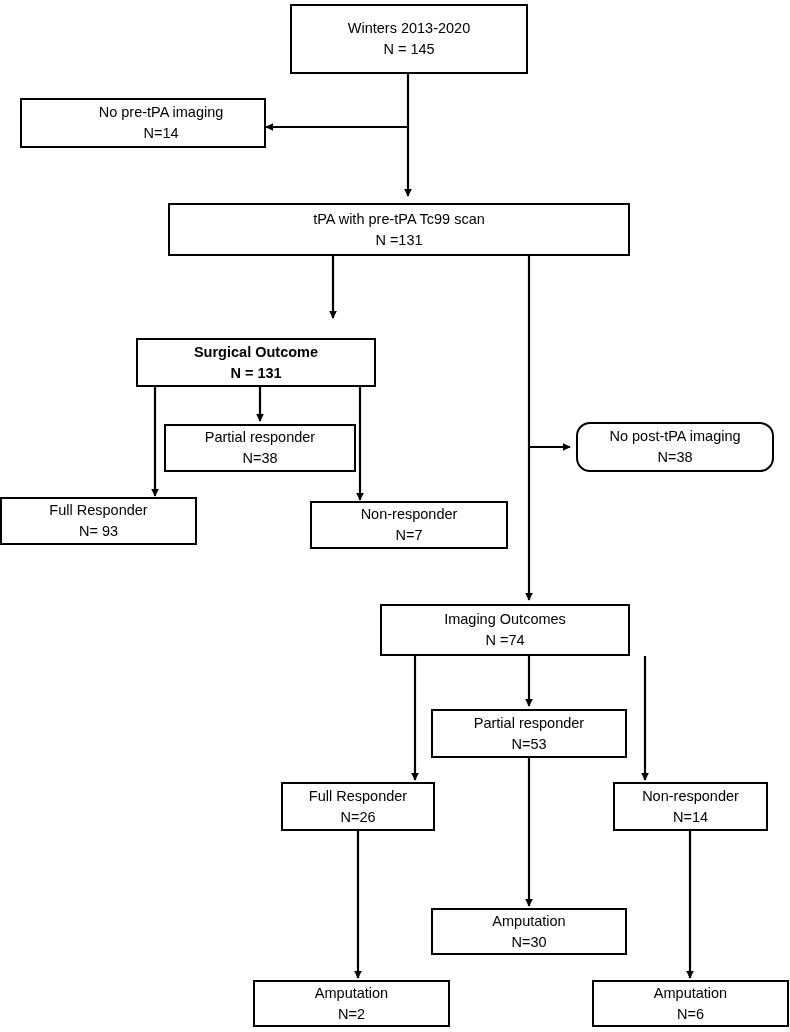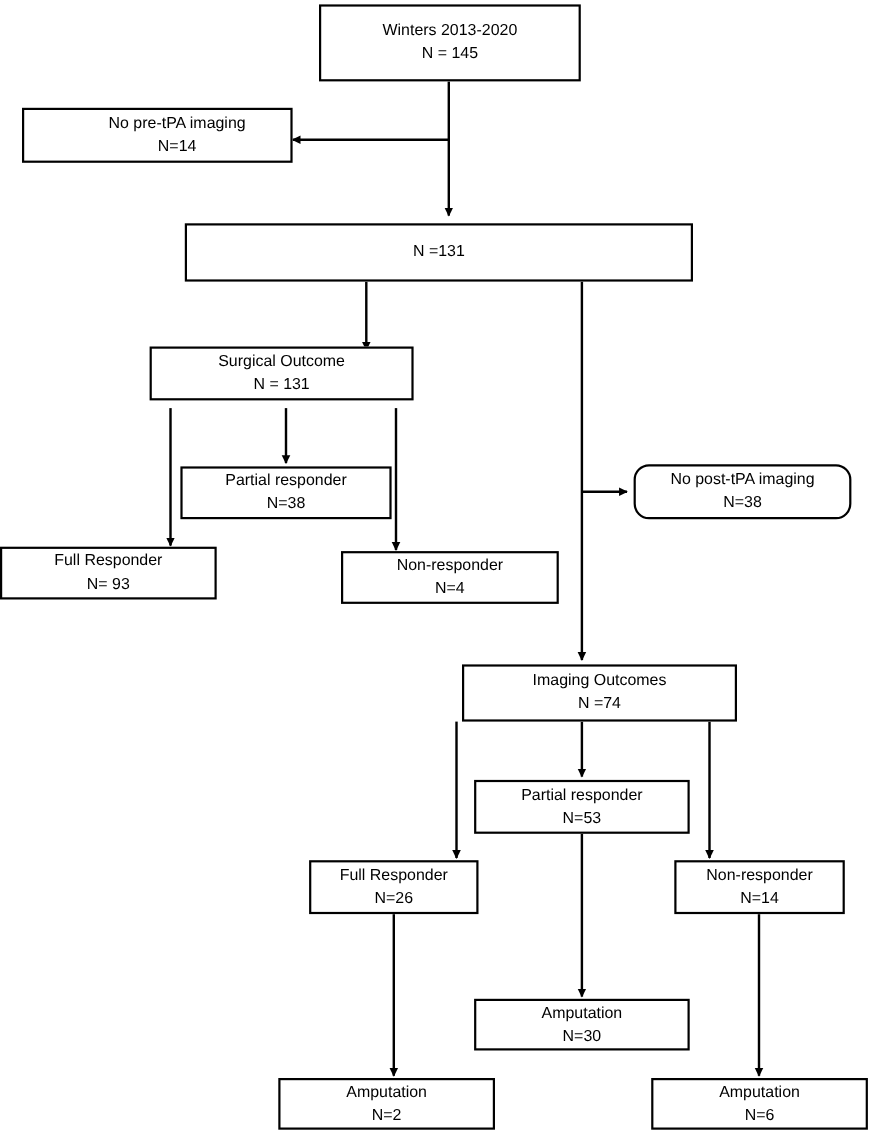--- a/index.html
+++ b/index.html
@@ -88,49 +88,50 @@
     <span class="node-line">Winters 2013-2020</span>
     <span class="node-line">N = 145</span>
   </div>
 
   <div class="node-box" style="left:20px; top:98px; width:246px; height:50px;padding-left:36px;">
     <span class="node-line">No pre-tPA imaging</span>
     <span class="node-line">N=14</span>
   </div>
 
   <div class="node-box" style="left:168px; top:203px; width:462px; height:53px;">
+    <span class="node-line">tPA with pre-tPA Tc99 scan</span>
     <span class="node-line">N =131</span>
   </div>
 
-  <div class="node-box" style="left:136px; top:315px; width:240px; height:49px;">
+  <div class="node-box" style="left:136px; top:338px; width:240px; height:49px;font-weight:bold;">
     <span class="node-line">Surgical Outcome</span>
     <span class="node-line">N = 131</span>
   </div>
 
   <div class="node-box" style="left:164px; top:424px; width:192px; height:48px;">
     <span class="node-line">Partial responder</span>
     <span class="node-line">N=38</span>
   </div>
 
   <div class="node-box" style="left:0px; top:497px; width:197px; height:48px;">
     <span class="node-line">Full Responder</span>
     <span class="node-line">N= 93</span>
   </div>
 
   <div class="node-box" style="left:310px; top:501px; width:198px; height:48px;">
     <span class="node-line">Non-responder</span>
-    <span class="node-line">N=4</span>
+    <span class="node-line">N=7</span>
   </div>
 
   <div class="node-box" style="left:576px; top:422px; width:198px; height:50px;border-radius:14px;">
     <span class="node-line">No post-tPA imaging</span>
     <span class="node-line">N=38</span>
   </div>
 
-  <div class="node-box" style="left:420px; top:604px; width:250px; height:52px;">
+  <div class="node-box" style="left:380px; top:604px; width:250px; height:52px;">
     <span class="node-line">Imaging Outcomes</span>
     <span class="node-line">N =74</span>
   </div>
 
   <div class="node-box" style="left:431px; top:709px; width:196px; height:49px;">
     <span class="node-line">Partial responder</span>
     <span class="node-line">N=53</span>
   </div>
 
   <div class="node-box" style="left:281px; top:782px; width:154px; height:49px;">

